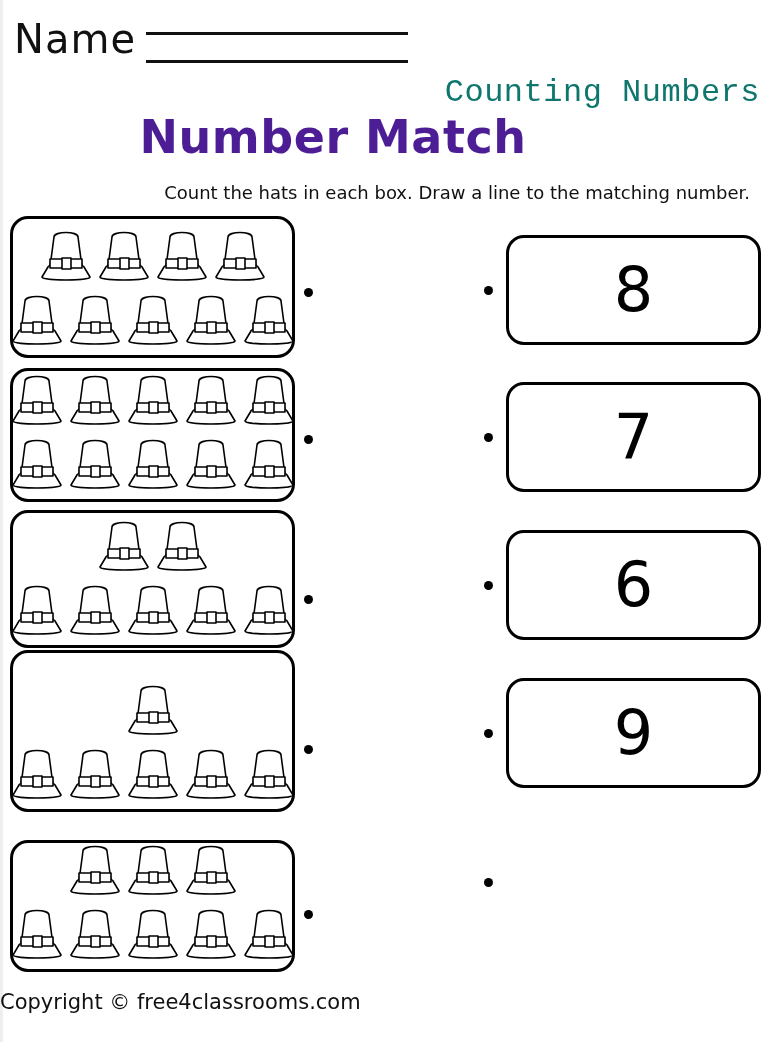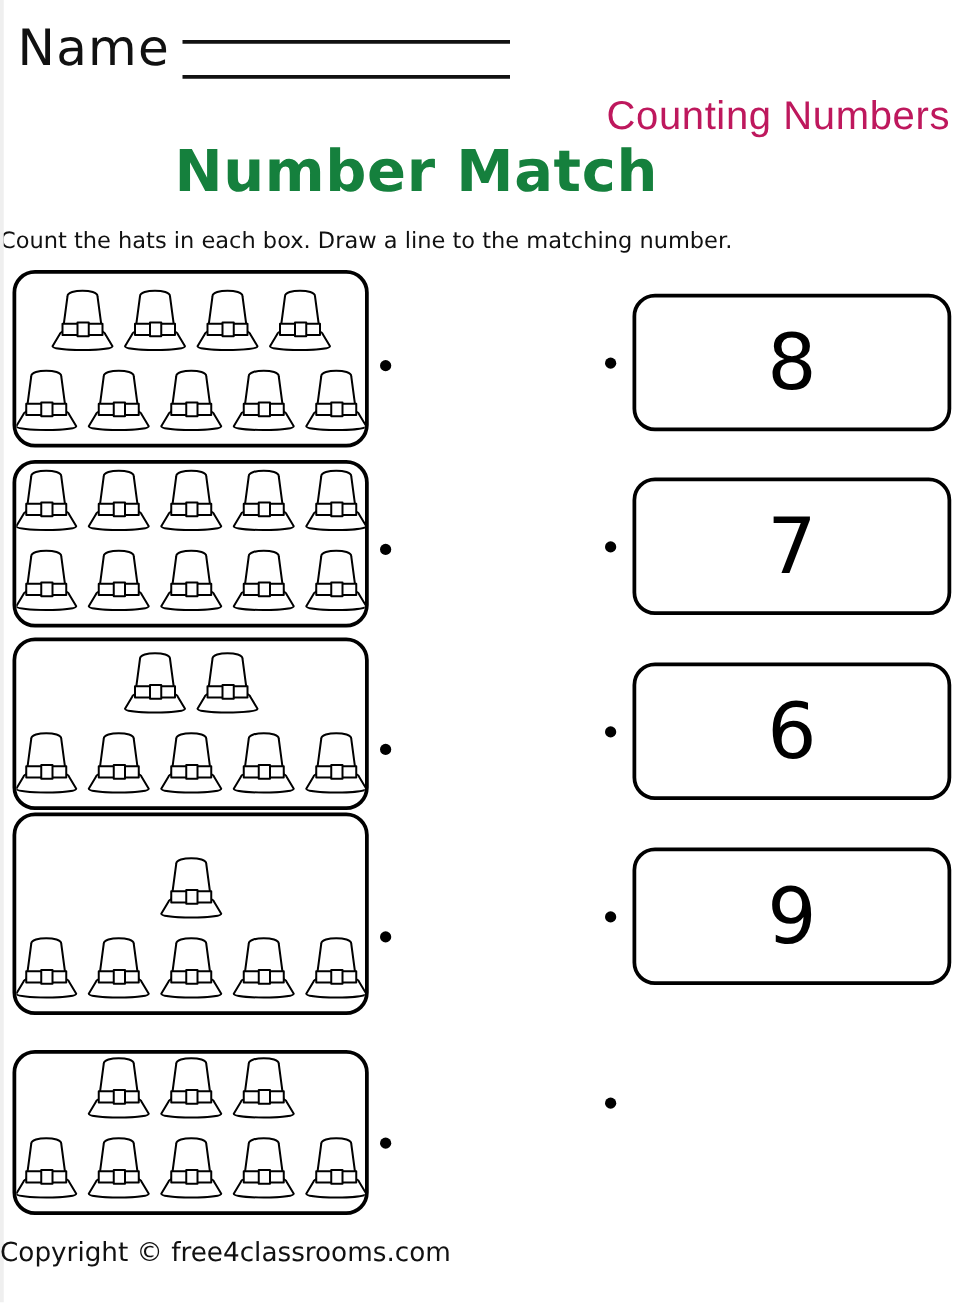--- a/index.html
+++ b/index.html
@@ -48,43 +48,43 @@
     width: 262px;
     height: 0;
     border-top: 3px solid #111;
   }
 
   
   .subject {
     position: absolute;
     right: 22px;
     top: 74px;
-    font-family: Liberation Sans, sans-serif;
+    font-family: Liberation Mono, monospace;
     font-size: 32px;
-    color: #be185d;
+    color: #0f766e;
     letter-spacing: 0.5px;
   }
   .title {
     position: absolute;
     left: 0;
     top: 110px;
     width: 666px;
     text-align: center;
     font-family: "DejaVu Sans", sans-serif;
     font-size: 46px;
     font-weight: 700;
-    color: #15803d;
+    color: #4c1d95;
     letter-spacing: 0.5px;
   }
   .instructions {
     position: absolute;
     left: 0;
     top: 182px;
     width: 750px;
-    text-align: left;
+    text-align: right;
     font-family: "DejaVu Sans", sans-serif;
     font-size: 18px;
     color: #111;
   }
 
   
   .board {
     position: absolute;
     left: 0;
     top: 210px;

